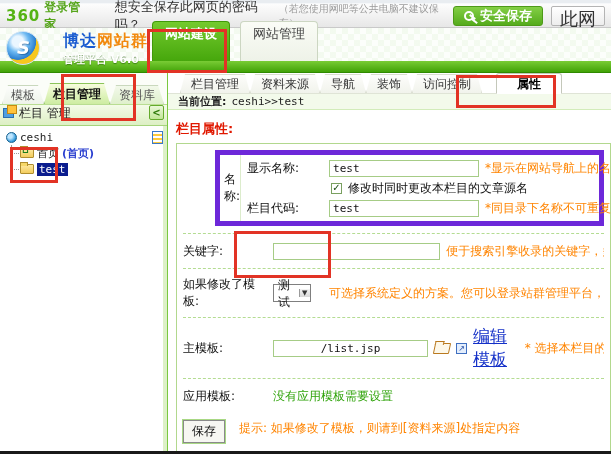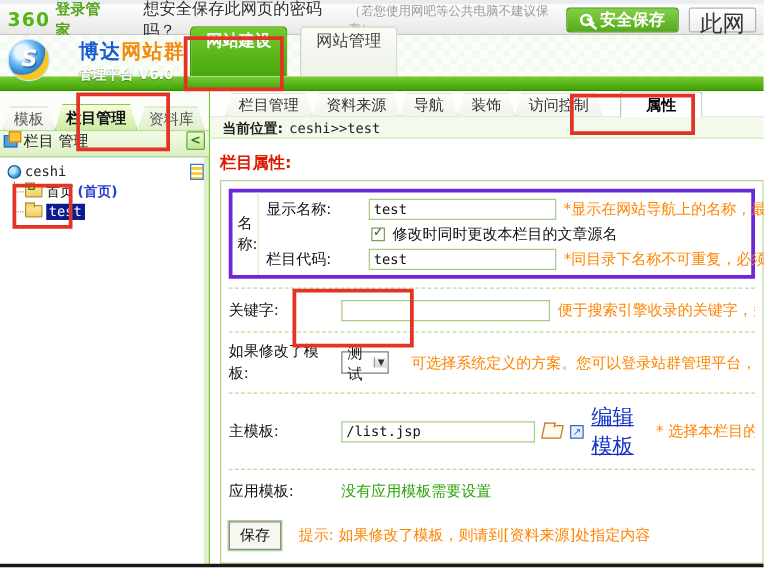--- a/index.html
+++ b/index.html
@@ -127,30 +127,30 @@
   .mtab.active { margin-left:14px; height:21px; line-height:21px; padding:0 20px;
     background:#fff; border:1px solid #c4c8ba; border-bottom:1px solid #fff; clip-path:none;
     border-radius:3px 3px 0 0; font-weight:bold; margin-bottom:-1px; color:#000; }
   .breadcrumb { height:22px; display:flex; align-items:center; gap:5px; padding:0 10px;
     background:#f3faeb; border-bottom:1px solid #d2ecba; font-size:11px; }
   .breadcrumb-label { font-weight:bold; color:#222; }
   .breadcrumb-path { color:#222; }
   .content { flex:1; padding:10px 0 0 8px; position:relative; }
   .section-title { color:#e01800; font-weight:bold; font-size:13px; margin-bottom:5px; }
   .form-box { border:1px solid #b2d88e; min-height:288px; padding:6px 6px 10px 6px; }
-  .name-group { border:3px solid #6d28d9; display:flex; margin-bottom:4px; }
+  .name-group { border:5px solid #6d28d9; display:flex; margin-bottom:4px;margin-left:32px; }
   .name-group-label { width:80px; display:flex; align-items:center; padding-left:4px;
     border-right:1px solid #dceccc; font-size:12px; color:#111; }
   .name-group-body { flex:1; padding:3px 0 3px 6px; }
   .frow { display:flex; align-items:center; gap:6px; min-height:20px; }
   .flabel { width:84px; flex:0 0 auto; color:#111; font-size:12px; }
   .flabel.narrow { width:76px; }
   input.tbox { height:17px; border:1px solid #a6cc86; padding:0 3px; font-size:11px;
     font-family:"DejaVu Sans Mono","Liberation Mono",monospace; color:#111; background:#fff; }
-  .w150 { width:150px; } .w250 { width:250px; } .w200 { width:200px; }
+  .w150 { width:150px; } .w250 { width:250px; } .w200 { width:200px;text-align:center; }
   .note { color:#ff8400; font-size:12px; white-space:nowrap; overflow:hidden; }
   .checkbox { width:11px; height:11px; border:1px solid #7aa060; background:#fff; display:inline-flex;
     align-items:center; justify-content:center; font-size:10px; color:#1c4f12; line-height:1; flex:0 0 auto; }
   .cb-label { font-size:12px; color:#111; }
   .dashed-sep { border-top:1px dashed #b4dc92; margin:7px 0; }
   .select-box { display:inline-flex; border:1px solid #7f7f7f; background:#fff; height:18px;
     align-items:center; cursor:pointer; }
   .select-value { padding:1px 4px 0 4px; font-size:12px; color:#111; }
   .select-arrow { width:16px; background:linear-gradient(#f4f4f4,#d8d8d8); border-left:1px solid #9a9a9a;
     display:flex; align-items:center; justify-content:center; font-size:7px; color:#333; }
@@ -158,21 +158,21 @@
     background:#fdf8ea; border:1px solid #b9791f; transform:skewX(-12deg); border-radius:1px; }
   .folder-open-icon::before { content:""; position:absolute; left:-1px; top:-3px; width:7px; height:3px;
     background:#fdf8ea; border:1px solid #b9791f; border-bottom:none; }
   .ext-link-icon { width:11px; height:11px; border:1px solid #3f6fc0; background:#e4eefc;
     display:inline-flex; align-items:center; justify-content:center; font-size:8px; color:#2a52a8; flex:0 0 auto; }
   .edit-link { color:#1430c8; text-decoration:underline; font-size:17px; cursor:pointer; }
   .green-text { color:#2fa30a; font-size:12px; }
   .btn-save { border:1px solid #8a8a8a; box-shadow:0 0 0 1px #a8d884; background:#f7f7f2;
     padding:2px 8px; font-size:12px; color:#111; cursor:pointer; }
   .tip { color:#ff8400; font-size:12px; }
-  .save-row { margin-top:14px; display:flex; align-items:center; gap:14px; }
+  .save-row { margin-top:14px; display:flex; align-items:flex-start; gap:14px; }
   
   .anno { position:absolute; border:3px solid #e23325; pointer-events:none; z-index:50; }
   #anno1 { left:147px; top:29px;  width:80px;  height:44px; }
   #anno2 { left:61px;  top:74px;  width:75px;  height:47px; }
   #anno3 { left:456px; top:75px;  width:100px; height:33px; }
   #anno4 { left:10px;  top:147px; width:48px;  height:36px; }
   #anno5 { left:234px; top:231px; width:97px;  height:47px; }
   
   .bottom-edge { position:absolute; left:0; bottom:0; width:100%; height:3px; background:#191919; z-index:60; }
 </style>

